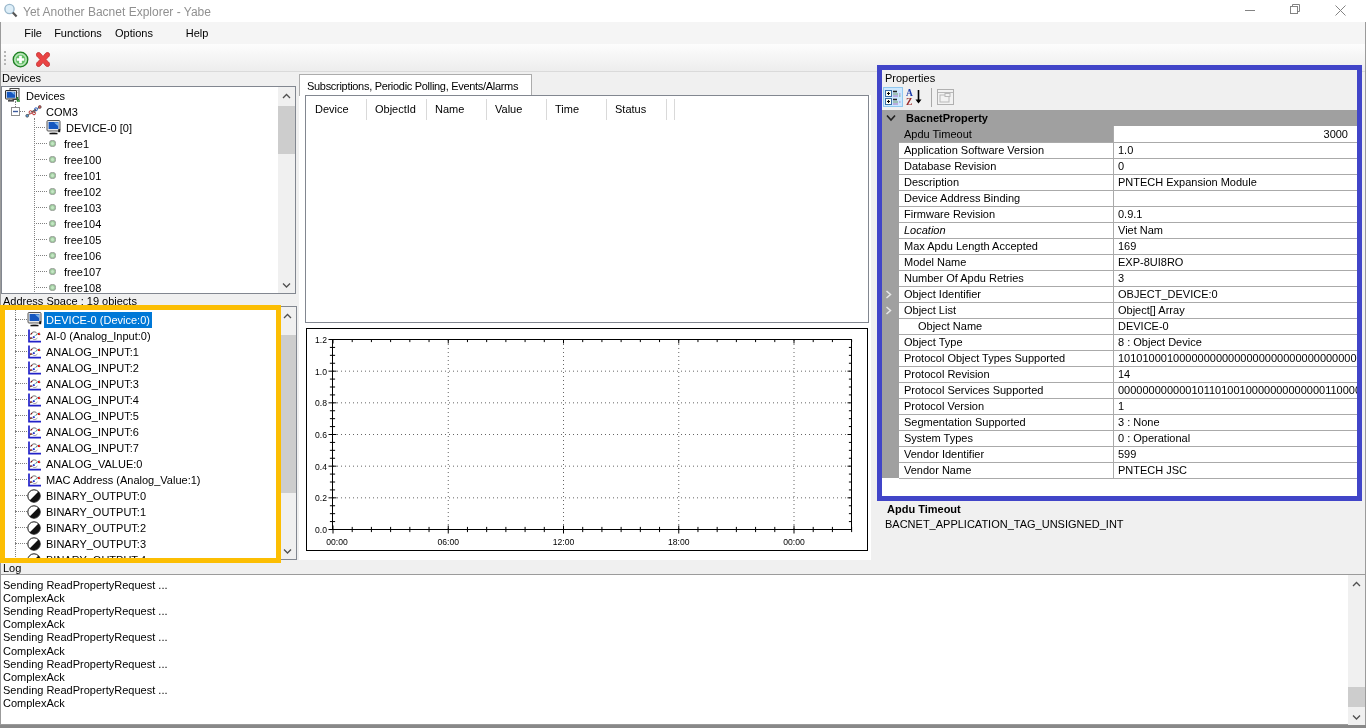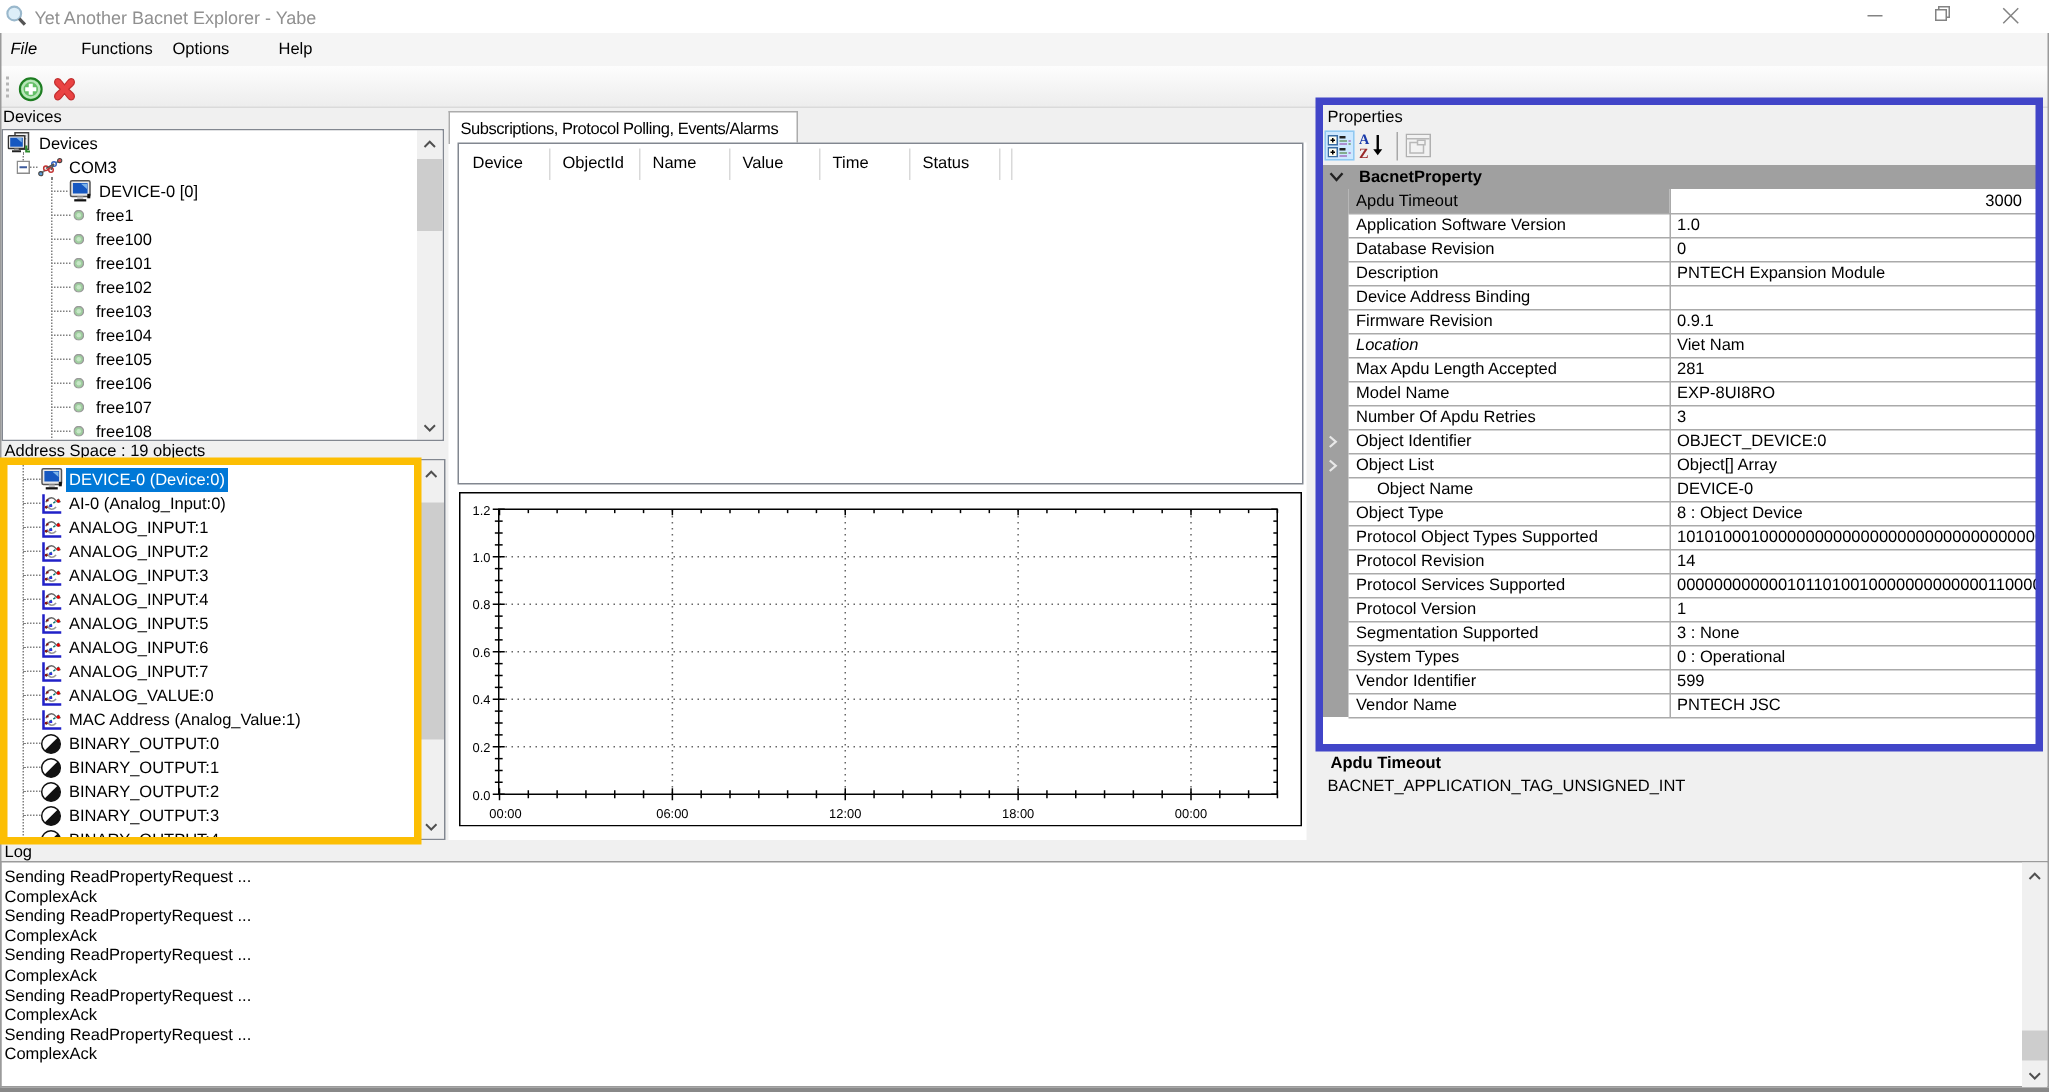--- a/index.html
+++ b/index.html
@@ -19,21 +19,21 @@
 <line x1="9.8" y1="9.4" x2="13.6" y2="13.4" stroke="#555" stroke-width="2.2"></line>
 </svg>
 <div class="abs" style="left:23px;top:3px;height:18px;line-height:18px;font-size:12px;color:#909090;">Yet Another Bacnet Explorer - Yabe</div>
 <svg class="abs" style="left:1240px;top:0;" width="120" height="22" viewBox="0 0 120 22">
 <line x1="5" y1="10.5" x2="15" y2="10.5" stroke="#838383" stroke-width="1"></line>
 <rect x="50.5" y="6.5" width="7" height="7" fill="none" stroke="#838383" stroke-width="1"></rect>
 <path d="M 52.5 6.5 L 52.5 4.5 L 59.5 4.5 L 59.5 11.5 L 57.5 11.5" fill="none" stroke="#838383" stroke-width="1"></path>
 <path d="M 95.5 5.5 L 105.5 15.5 M 105.5 5.5 L 95.5 15.5" stroke="#838383" stroke-width="1"></path>
 </svg>
 <div class="abs" style="left:0;top:22px;width:1366px;height:22px;background:#f5f5f5;"></div>
-<div class="abs" style="left:7px;top:22px;width:35px;height:22px;line-height:22px;text-align:left;font-style:italic;">File</div>
+<div class="abs" style="left:7px;top:22px;width:35px;height:22px;line-height:22px;text-align:right;">File</div>
 <div class="abs" style="left:47px;top:22px;width:62px;height:22px;line-height:22px;text-align:center;">Functions</div>
 <div class="abs" style="left:115px;top:22px;width:56px;height:22px;line-height:22px;text-align:left;">Options</div>
 <div class="abs" style="left:178px;top:22px;width:38px;height:22px;line-height:22px;text-align:center;">Help</div>
 <div class="abs" style="left:0;top:44px;width:1366px;height:28px;background:linear-gradient(#fdfdfd,#ededed);border-bottom:1px solid #dadada;"></div>
 <svg class="abs" style="left:2px;top:50px;" width="6" height="18" viewBox="0 0 6 18">
 <g fill="#b5b5b5">
       <rect x="2" y="1" width="2" height="2"></rect>
       <rect x="2" y="5" width="2" height="2"></rect>
       <rect x="2" y="9" width="2" height="2"></rect>
       <rect x="2" y="13" width="2" height="2"></rect>
@@ -285,21 +285,21 @@
       </svg>
     </div>
 <div class="thumb" style="top:28px;height:158px;"></div>
 <div class="sbbtn" style="bottom:0;">
       <svg width="9" height="6" viewBox="0 0 9 6">
         <use href="#chevdn"></use>
       </svg>
     </div>
 </div>
 <div class="abs" style="left:299px;top:95px;width:572px;height:465px;background:#fff;"></div>
-<div class="abs" style="left:299px;top:74px;width:233px;height:22px;background:#fff;border:1px solid #acacac;border-bottom:none;line-height:22px;padding-left:7px;letter-spacing:-0.3px;">Subscriptions, Protocol Polling, Events/Alarms</div>
+<div class="abs" style="left:299px;top:74px;width:233px;height:22px;background:#fff;border:1px solid #acacac;border-bottom:none;line-height:22px;padding-left:7px;letter-spacing:-0.3px;">Subscriptions, Periodic Polling, Events/Alarms</div>
 <div class="panel" style="left:305px;top:95px;width:564px;height:228px;"></div>
 <div class="abs" style="left:315px;top:103px;">Device</div>
 <div class="abs" style="left:366px;top:99px;width:1px;height:21px;background:#d9d9d9;"></div>
 <div class="abs" style="left:375px;top:103px;">ObjectId</div>
 <div class="abs" style="left:426px;top:99px;width:1px;height:21px;background:#d9d9d9;"></div>
 <div class="abs" style="left:435px;top:103px;">Name</div>
 <div class="abs" style="left:486px;top:99px;width:1px;height:21px;background:#d9d9d9;"></div>
 <div class="abs" style="left:495px;top:103px;">Value</div>
 <div class="abs" style="left:546px;top:99px;width:1px;height:21px;background:#d9d9d9;"></div>
 <div class="abs" style="left:555px;top:103px;">Time</div>
@@ -492,21 +492,21 @@
 <div class="pgrow" style="left:899px;top:190px;width:214px;padding-left:5px;">Device Address Binding</div>
 <div class="pgrow" style="left:1114px;top:190px;width:244px;padding-left:4px;"></div>
 <div class="abs" style="left:899px;top:206px;width:459px;height:1px;background:#aaaaaa;"></div>
 <div class="pgrow" style="left:899px;top:206px;width:214px;padding-left:5px;">Firmware Revision</div>
 <div class="pgrow" style="left:1114px;top:206px;width:244px;padding-left:4px;">0.9.1</div>
 <div class="abs" style="left:899px;top:222px;width:459px;height:1px;background:#aaaaaa;"></div>
 <div class="pgrow" style="left:899px;top:222px;width:214px;padding-left:5px;font-style:italic;">Location</div>
 <div class="pgrow" style="left:1114px;top:222px;width:244px;padding-left:4px;">Viet Nam</div>
 <div class="abs" style="left:899px;top:238px;width:459px;height:1px;background:#aaaaaa;"></div>
 <div class="pgrow" style="left:899px;top:238px;width:214px;padding-left:5px;">Max Apdu Length Accepted</div>
-<div class="pgrow" style="left:1114px;top:238px;width:244px;padding-left:4px;">281</div>
+<div class="pgrow" style="left:1114px;top:238px;width:244px;padding-left:4px;">169</div>
 <div class="abs" style="left:899px;top:254px;width:459px;height:1px;background:#aaaaaa;"></div>
 <div class="pgrow" style="left:899px;top:254px;width:214px;padding-left:5px;">Model Name</div>
 <div class="pgrow" style="left:1114px;top:254px;width:244px;padding-left:4px;">EXP-8UI8RO</div>
 <div class="abs" style="left:899px;top:270px;width:459px;height:1px;background:#aaaaaa;"></div>
 <div class="pgrow" style="left:899px;top:270px;width:214px;padding-left:5px;">Number Of Apdu Retries</div>
 <div class="pgrow" style="left:1114px;top:270px;width:244px;padding-left:4px;">3</div>
 <div class="abs" style="left:899px;top:286px;width:459px;height:1px;background:#aaaaaa;"></div>
 <div class="pgrow" style="left:899px;top:286px;width:214px;padding-left:5px;">Object Identifier</div>
 <div class="pgrow" style="left:1114px;top:286px;width:244px;padding-left:4px;">OBJECT_DEVICE:0</div>
 <svg class="abs" style="left:885px;top:290px;" width="7" height="9" viewBox="0 0 7 9">

